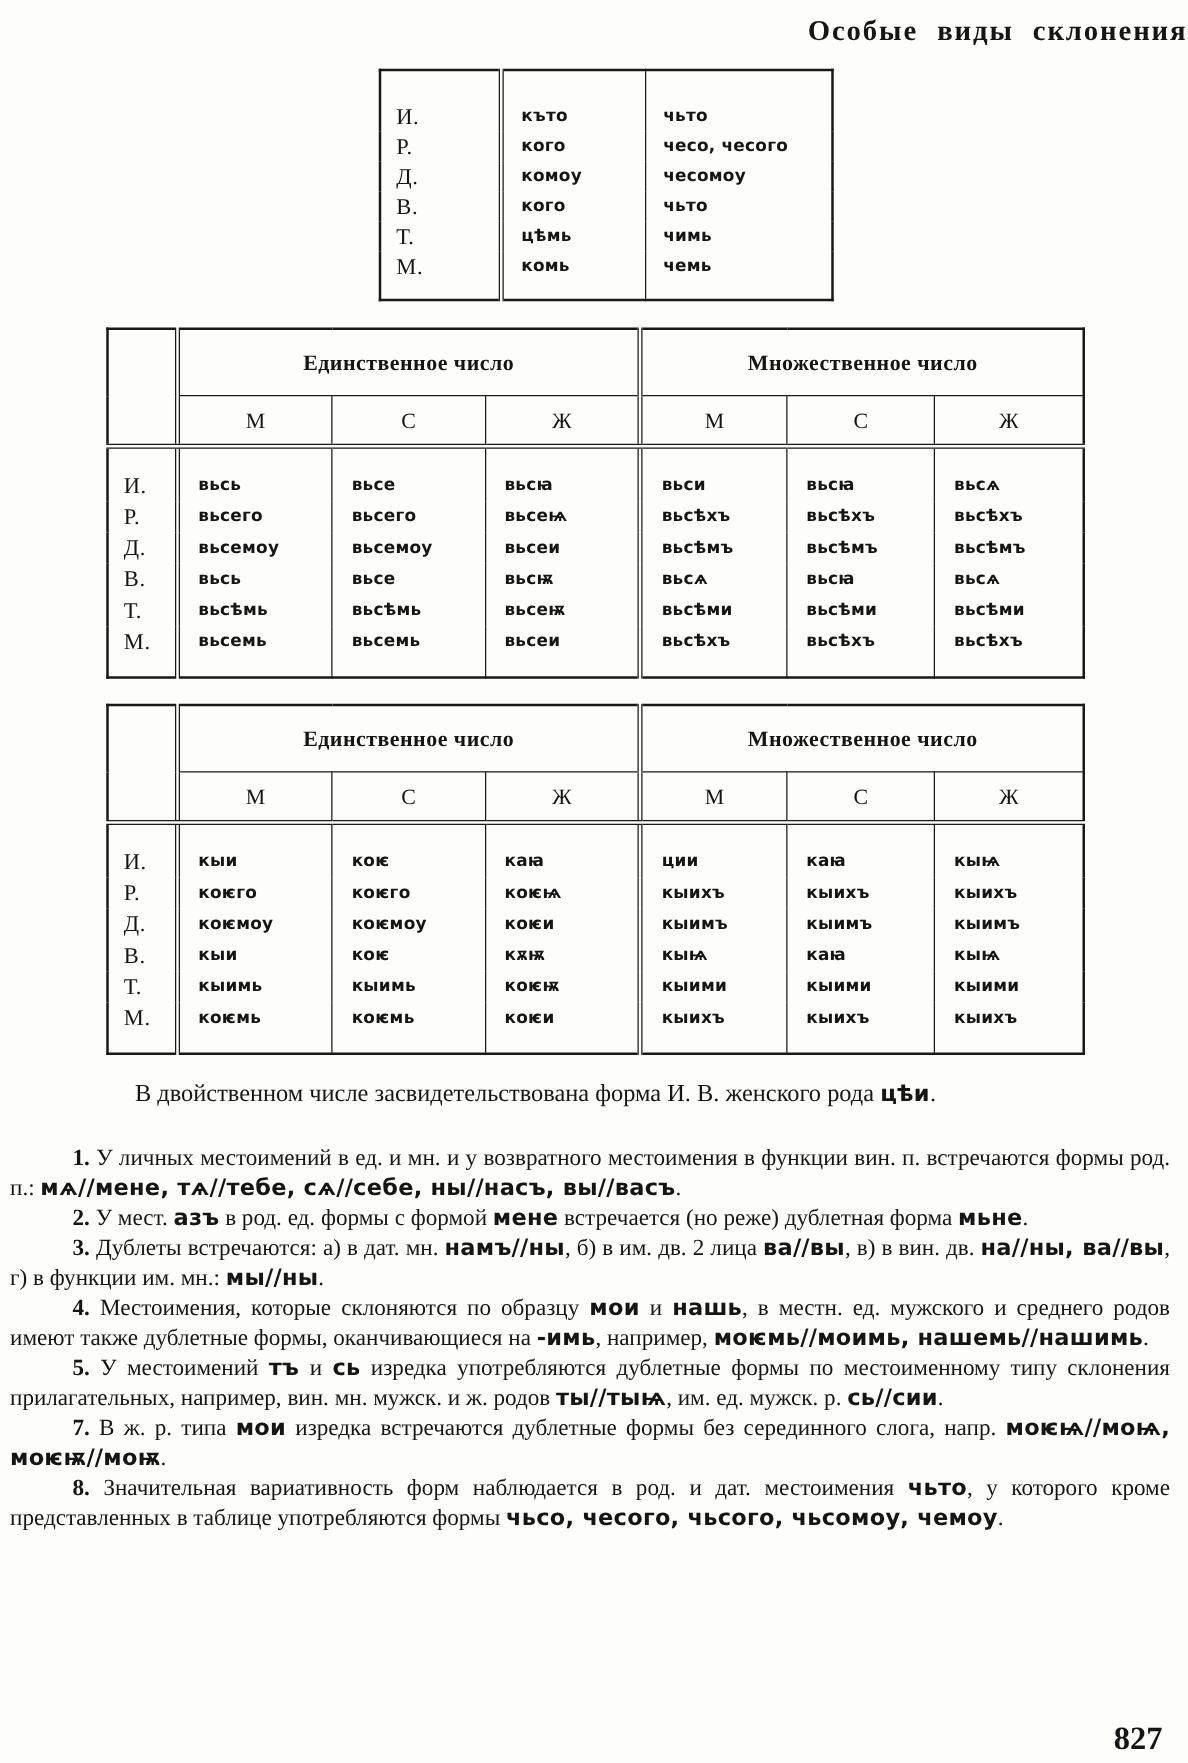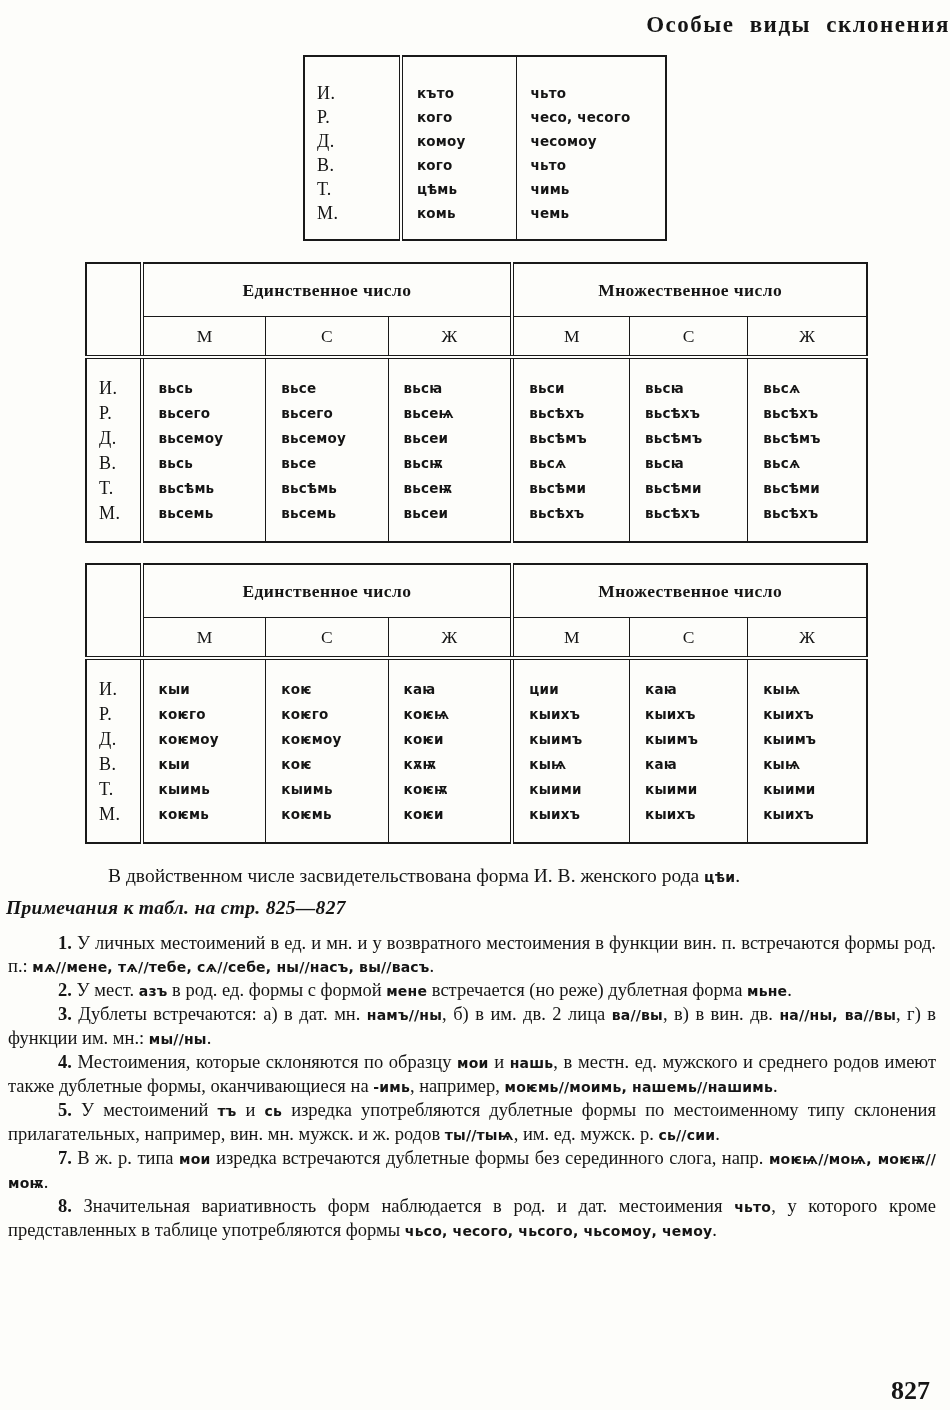--- a/index.html
+++ b/index.html
@@ -88,37 +88,37 @@
     padding-left:12px !important;
     letter-spacing:.5px;
   }
   
   .ocs{
     font-family:"DejaVu Sans", sans-serif;
     font-weight:bold;
     font-size:13.5px;
     letter-spacing:.2px;
   }
-  p .ocs{font-size:14px;}
+  p .ocs{font-size:18px;}
   
   .dual{
     margin:18px 72px 0 64px;
     text-indent:44px;
     font-size:19.5px;
     line-height:28px;
     text-align:justify;
   }
   .notes-heading{
     margin:6px 0 0 6px;
     font-size:19.5px;
     font-weight:bold;
     font-style:italic;
     letter-spacing:.3px;
   }
-  .notes{margin-top:13px;}
+  .notes{margin-top:26px;}
   .note{
     margin:0 14px 0 8px;
     text-indent:50px;
     font-size:18.5px;
     line-height:23px;
     text-align:justify;
   }
   .note-num{font-weight:bold;}
   .page-num{
     position:absolute;
@@ -335,21 +335,20 @@
           <td class="ocs sd">коѥи</td>
           <td class="ocs vd">кыихъ</td>
           <td class="ocs sd">кыихъ</td>
           <td class="ocs sd">кыихъ</td>
         </tr>
       </tbody>
   </table>
 
   <p class="dual"><span>В двойственном числе засвидетельствована форма И. В. женского рода </span><span class="ocs">цѣи</span><span>.</span></p>
 
-  <p class="notes-heading">Примечания к табл. на стр. 825—827</p>
 
   <div class="notes">
       <p class="note"><span class="note-num">1.&nbsp;</span><span>У личных местоимений в ед. и мн. и у возвратного местоимения в функции вин. п. встречаются формы род. п.: </span><span class="ocs">мѧ//мене, тѧ//тебе, сѧ//себе, ны//насъ, вы//васъ</span><span>.</span></p>
       <p class="note"><span class="note-num">2.&nbsp;</span><span>У мест. </span><span class="ocs">азъ</span><span> в род. ед. формы с формой </span><span class="ocs">мене</span><span> встречается (но реже) дублетная форма </span><span class="ocs">мьне</span><span>.</span></p>
       <p class="note"><span class="note-num">3.&nbsp;</span><span>Дублеты встречаются: а) в дат. мн. </span><span class="ocs">намъ//ны</span><span>, б) в им. дв. 2 лица </span><span class="ocs">ва//вы</span><span>, в) в вин. дв. </span><span class="ocs">на//ны, ва//вы</span><span>, г) в функции им. мн.: </span><span class="ocs">мы//ны</span><span>.</span></p>
       <p class="note"><span class="note-num">4.&nbsp;</span><span>Местоимения, которые склоняются по образцу </span><span class="ocs">мои</span><span> и </span><span class="ocs">нашь</span><span>, в местн. ед. мужского и среднего родов имеют также дублетные формы, оканчивающиеся на </span><span class="ocs">-имь</span><span>, например, </span><span class="ocs">моѥмь//моимь, нашемь//нашимь</span><span>.</span></p>
       <p class="note"><span class="note-num">5.&nbsp;</span><span>У местоимений </span><span class="ocs">тъ</span><span> и </span><span class="ocs">сь</span><span> изредка употребляются дублетные формы по местоименному типу склонения прилагательных, например, вин. мн. мужск. и ж. родов </span><span class="ocs">ты//тыѩ</span><span>, им. ед. мужск. р. </span><span class="ocs">сь//сии</span><span>.</span></p>
       <p class="note"><span class="note-num">7.&nbsp;</span><span>В ж. р. типа </span><span class="ocs">мои</span><span> изредка встречаются дублетные формы без серединного слога, напр. </span><span class="ocs">моѥѩ//моѩ, моѥѭ//моѭ</span><span>.</span></p>
       <p class="note"><span class="note-num">8.&nbsp;</span><span>Значительная вариативность форм наблюдается в род. и дат. местоимения </span><span class="ocs">чьто</span><span>, у которого кроме представленных в таблице употребляются формы </span><span class="ocs">чьсо, чесого, чьсого, чьсомоу, чемоу</span><span>.</span></p>
     </div>

